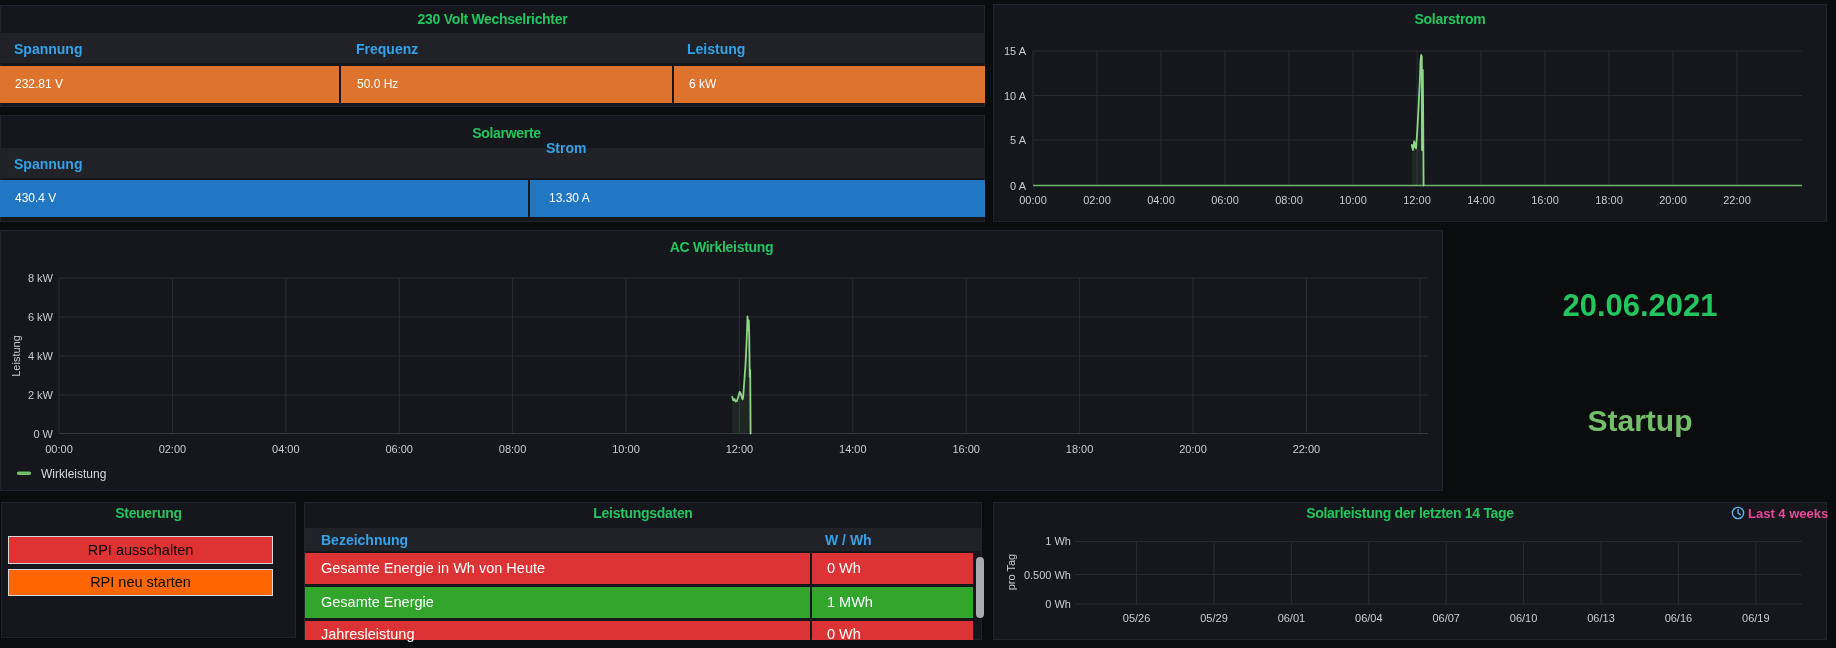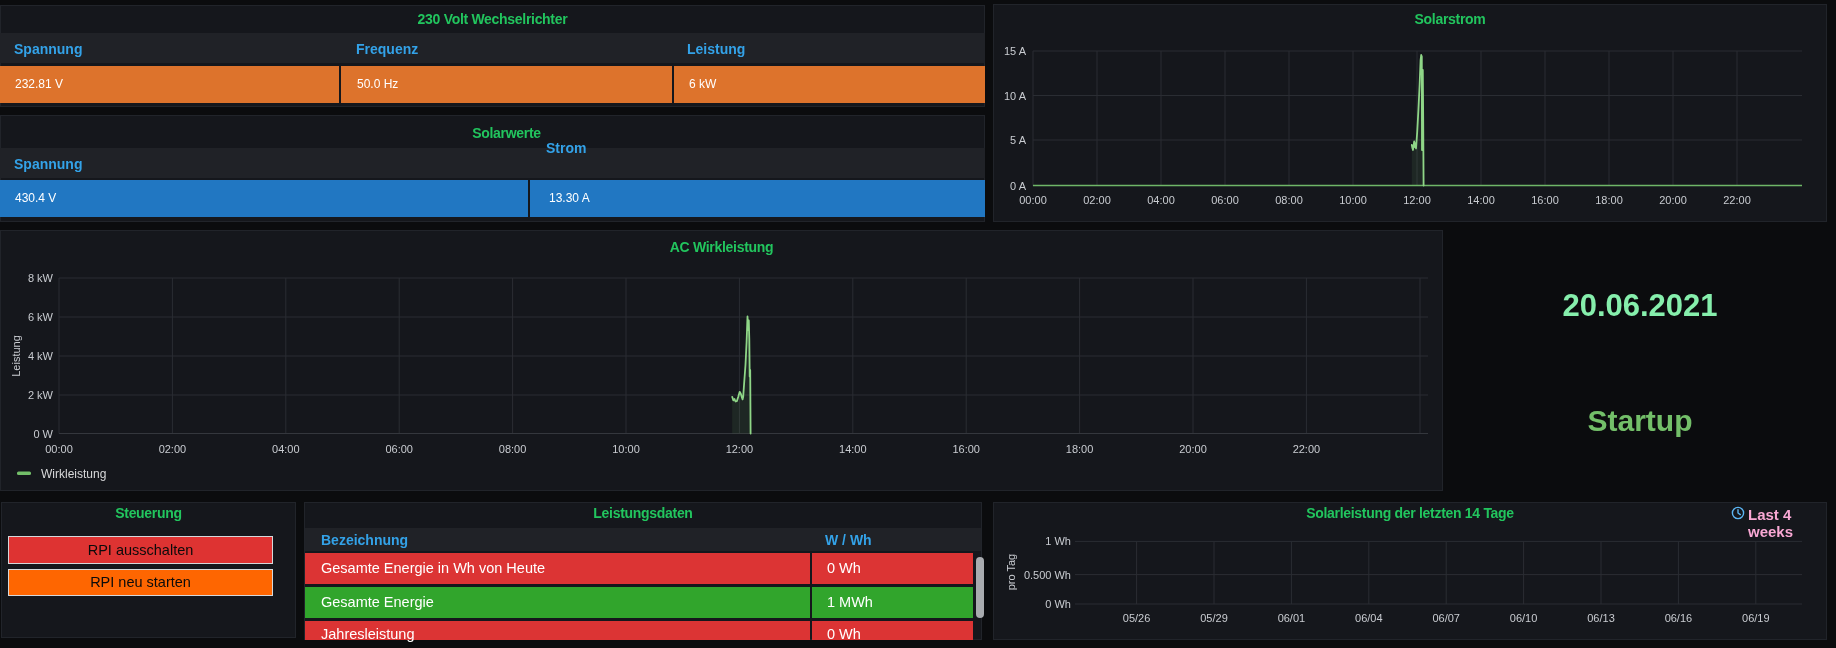--- a/index.html
+++ b/index.html
@@ -135,21 +135,21 @@
         <text x="1079.6" y="223">18:00</text>
         <text x="1193" y="223">20:00</text>
         <text x="1306.4" y="223">22:00</text>
       </g>
       <text transform="rotate(-90 16 126)" x="16" y="130" text-anchor="middle">Leistung</text>
     </g>
     <rect x="17" y="241.5" width="14" height="3.5" rx="1.5" fill="#73bf69"></rect>
     <text x="41" y="247.5" fill="#d8d9da" font-size="12px">Wirkleistung</text>
   </svg>
 
-  <div class="abs" style="left:1444px; top:288px; width:392px; text-align:center; color:#86efac;
+  <div class="abs" style="left:1444px; top:288px; width:392px; text-align:center; color:#22c55e;
        font-size:31px; font-weight:bold;">20.06.2021</div>
   <div class="abs" style="left:1444px; top:404px; width:392px; text-align:center; color:#73bf69;
        font-size:30px; font-weight:bold;">Startup</div>
 
   <div class="panel" style="left:1px; top:502px; width:295px; height:136px;"></div>
   <div class="ptitle" style="left:1px; top:505px; width:295px;">Steuerung</div>
   <div class="abs" style="left:8px; top:536px; width:265px; height:28px; background:#de3332;
        border:1px solid #d5d8da; color:#0b0b0b; font-size:14.5px; text-align:center; line-height:26px;">RPI ausschalten</div>
   <div class="abs" style="left:8px; top:569px; width:265px; height:27px; background:#fe6601;
        border:1px solid #d5d8da; color:#0b0b0b; font-size:14.5px; text-align:center; line-height:25px;">RPI neu starten</div>
@@ -176,21 +176,21 @@
   <div class="cell" style="left:827px; top:626px; font-size:14.5px;">0 Wh</div>
 
   <div class="abs" style="left:976px; top:557px; width:8px; height:61px; background:#a8abaf; border-radius:4px;"></div>
 
   <div class="panel" style="left:993px; top:502px; width:834px; height:138px;"></div>
   <div class="ptitle" style="left:993px; top:505px; width:834px;">Solarleistung der letzten 14 Tage</div>
   <svg style="left:1731px; top:506px;" width="14" height="14" viewBox="0 0 14 14">
     <circle cx="7" cy="7" r="5.6" fill="none" stroke="#5db6f4" stroke-width="1.4"></circle>
     <path d="M7,3.8 L7,7 L9.3,8.6" fill="none" stroke="#5db6f4" stroke-width="1.4" stroke-linecap="round"></path>
   </svg>
-  <div class="abs" style="left:1748px; top:506px; color:#f9a8d4; font-size:15px; font-weight:bold;">Last 4 weeks</div>
+  <div class="abs" style="left:1748px; top:506px; color:#ec4899; font-size:13px; font-weight:bold;">Last 4 weeks</div>
   <svg style="left:993px; top:502px;" width="834" height="138" viewBox="0 0 834 138">
     <g stroke="#2a2d33" stroke-width="1">
       <line x1="82" y1="39.4" x2="809" y2="39.4"></line>
       <line x1="82" y1="72.6" x2="809" y2="72.6"></line>
       <line x1="82" y1="102" x2="809" y2="102"></line>
       <line x1="143.6" y1="39.4" x2="143.6" y2="102"></line>
       <line x1="221" y1="39.4" x2="221" y2="102"></line>
       <line x1="298.4" y1="39.4" x2="298.4" y2="102"></line>
       <line x1="375.8" y1="39.4" x2="375.8" y2="102"></line>
       <line x1="453.2" y1="39.4" x2="453.2" y2="102"></line>

